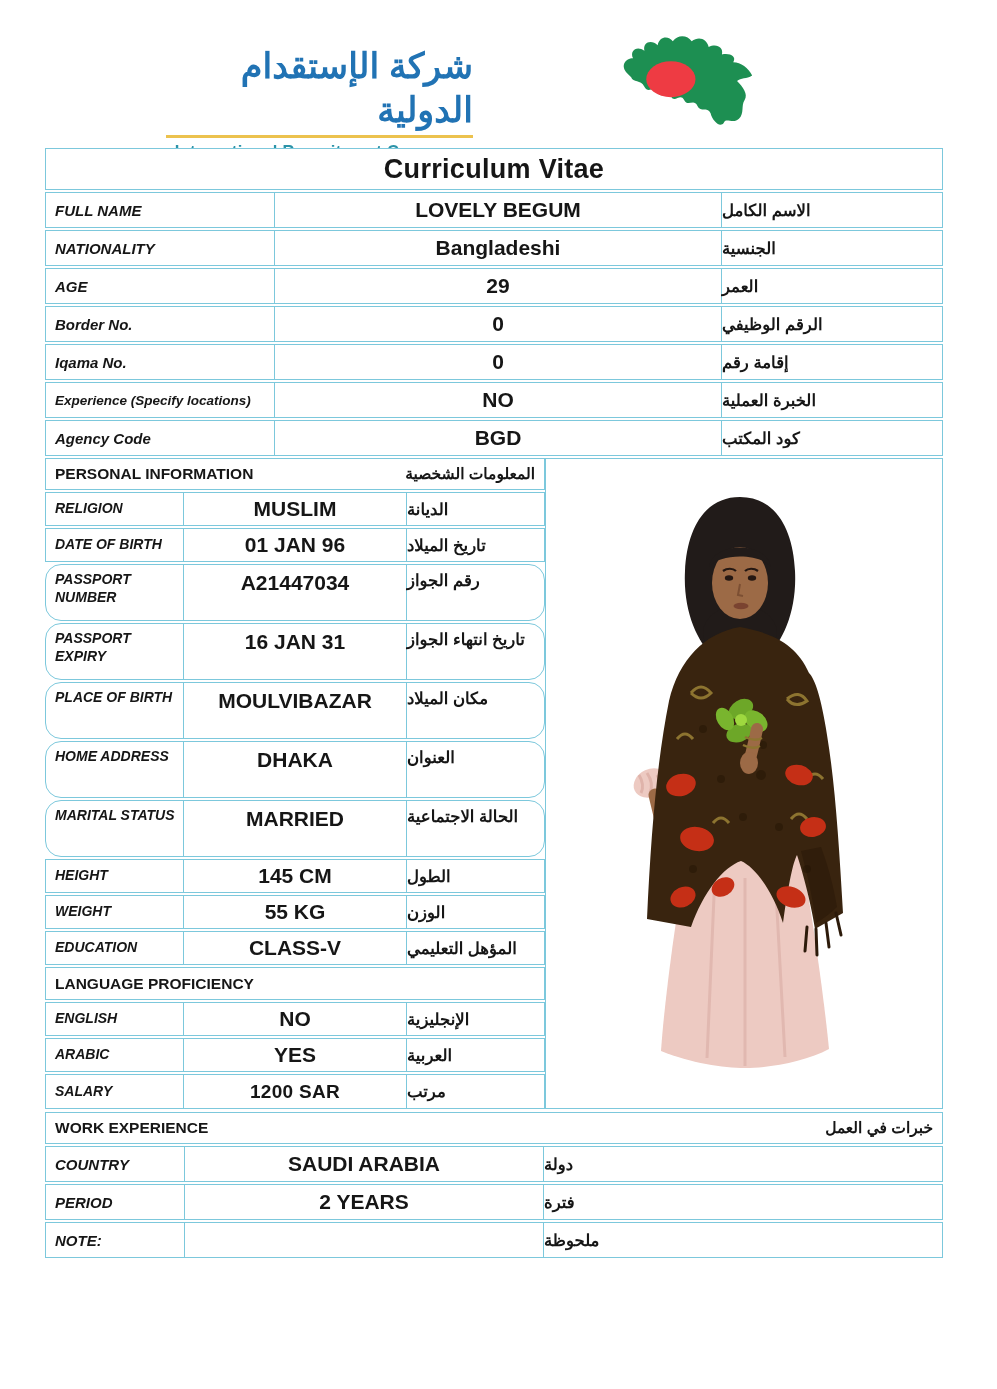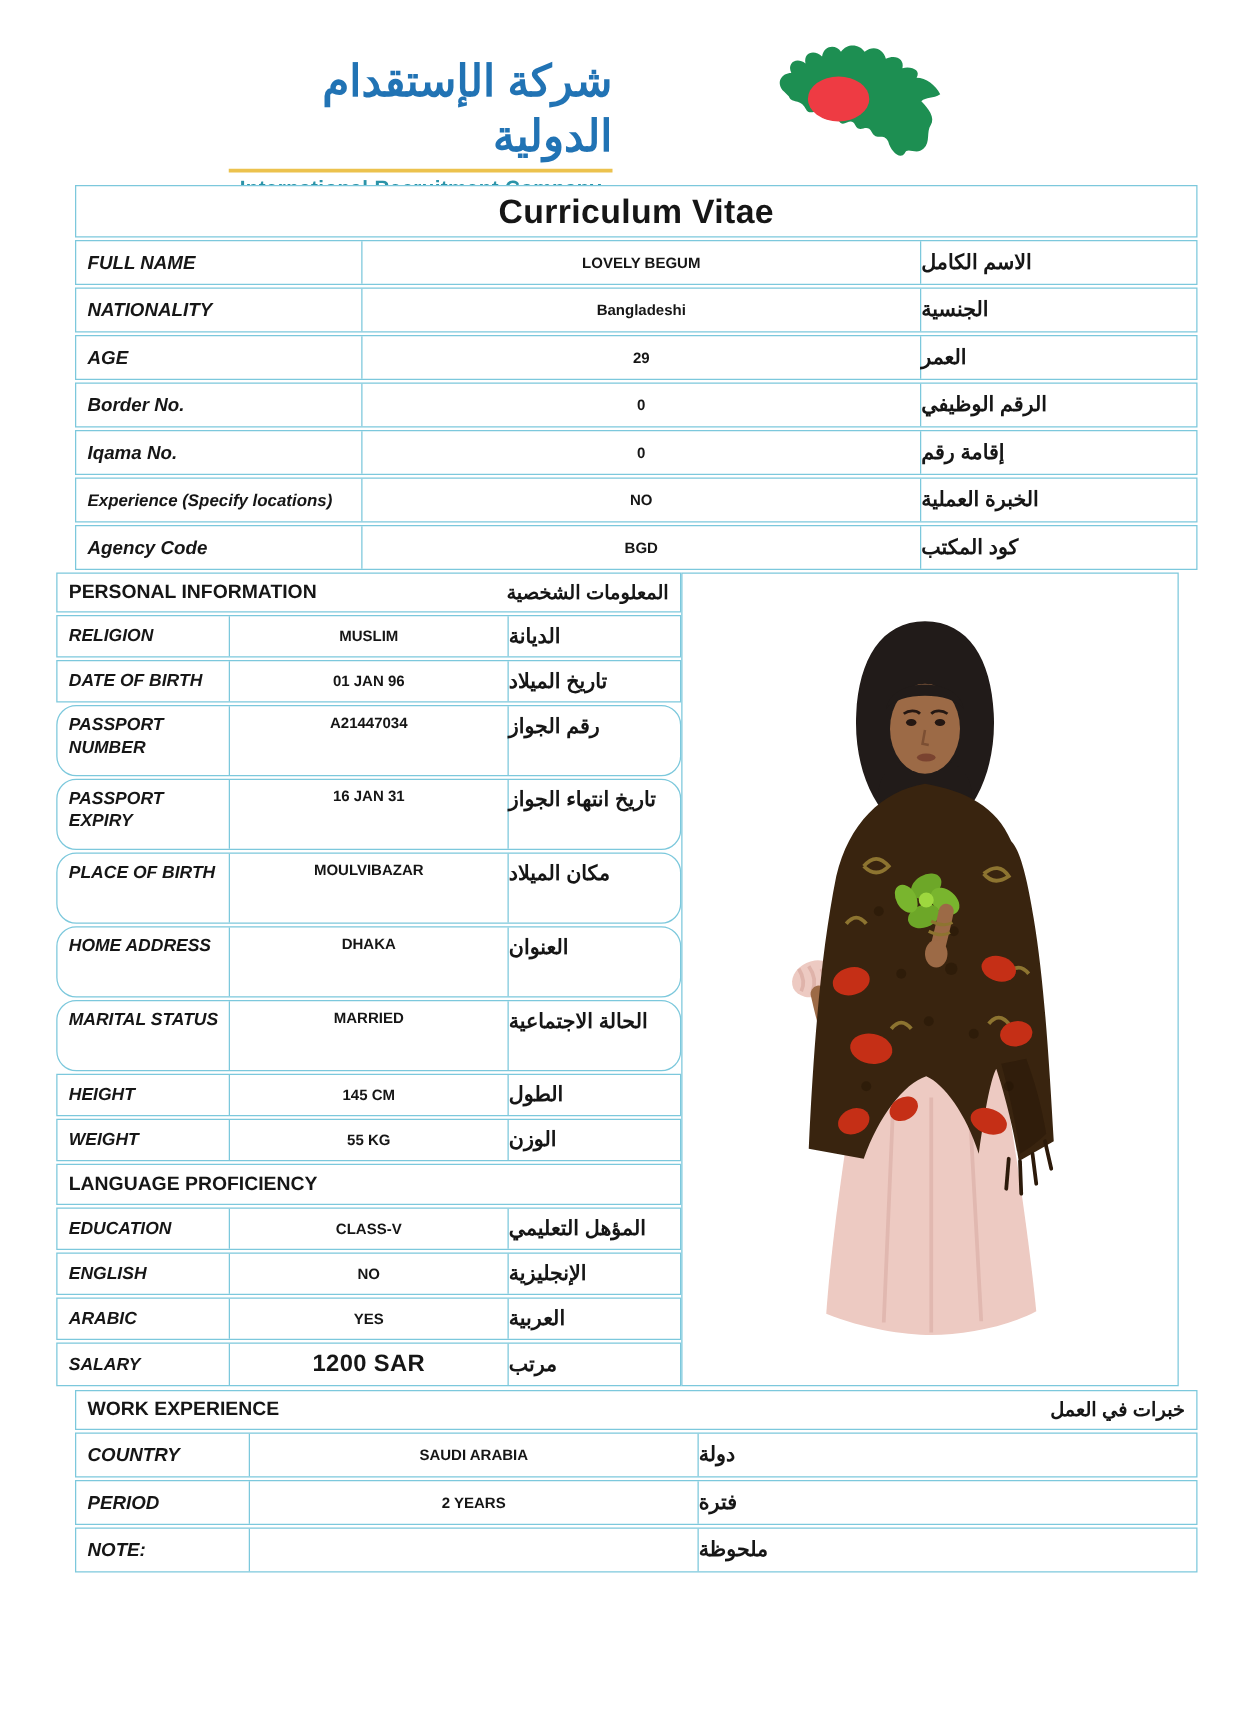--- a/index.html
+++ b/index.html
@@ -4,33 +4,33 @@
 <style>
   :root { --bc:#7cc8dc; --ink:#161616; }
   * { margin:0; padding:0; box-sizing:border-box; }
   body { background:#ffffff; }
   #page {
     position:relative; width:997px; height:1389px; background:#fff;
     font-family:"Liberation Sans", sans-serif; font-weight:bold; color:var(--ink);
     overflow:hidden;
   }
   
-  #brand { position:absolute; left:183px; top:44px; width:307px; text-align:right; }
+  #brand { position:absolute; left:166px; top:44px; width:307px; text-align:right; }
   #brand .ar-name { font-size:35px; color:#2173b4; line-height:1.25; letter-spacing:0.5px; }
   #brand .rule { height:3px; background:#ecc24e; margin:3px 0 4px 0; }
   #brand .en-name { font-size:16.5px; color:#2b93a8; letter-spacing:0.3px; text-align:center; }
   #logo-mark { position:absolute; left:487px; top:30px; }
   #bd-map { position:absolute; left:610px; top:30px; }
   
-  .tbl { position:absolute; left:60px; width:898px; }
+  .tbl { position:absolute; left:45px; width:898px; }
   .box { border:1px solid var(--bc); background:#fff; display:flex; margin-top:2px; }
   .tbl .box:first-child { margin-top:0; }
   .cell { display:flex; align-items:center; height:100%; }
   .lbl { justify-content:flex-start; padding-left:9px;font-style:italic; }
-  .val { justify-content:center; border-left:1px solid var(--bc); border-right:1px solid var(--bc); font-size:12px; }
+  .val { justify-content:center; border-left:1px solid var(--bc); border-right:1px solid var(--bc); font-size:21px; }
   .arb { flex:1 1 auto; justify-content:flex-end; padding-right:9px; font-size:16.5px; }
   .sechead { align-items:center; justify-content:space-between; padding:0 9px; font-size:15.5px; }
   
   #summary { top:148px; }
   #summary .title-row { height:42px; align-items:center; justify-content:center; font-size:27px; letter-spacing:0.3px; }
   #summary .row { height:36px; }
   #summary .lbl { width:228px; font-size:15px; white-space:nowrap; }
   #summary .row-exp .lbl { font-size:13.5px; }
   #summary .val { width:448px; }
   
@@ -159,27 +159,27 @@
       <div class="box h-std">
         <div class="cell lbl">HEIGHT</div>
         <div class="cell val">145 CM</div>
         <div class="cell arb rtl">الطول</div>
       </div>
       <div class="box h-std">
         <div class="cell lbl">WEIGHT</div>
         <div class="cell val">55 KG</div>
         <div class="cell arb rtl">الوزن</div>
       </div>
-      <div class="box sechead h-head" style="height:33px">
-        <span>LANGUAGE PROFICIENCY</span>
-      </div>
       <div class="box h-std">
         <div class="cell lbl">EDUCATION</div>
         <div class="cell val">CLASS-V</div>
         <div class="cell arb rtl">المؤهل التعليمي</div>
+      </div>
+      <div class="box sechead h-head" style="height:33px">
+        <span>LANGUAGE PROFICIENCY</span>
       </div>
       <div class="box h-std">
         <div class="cell lbl">ENGLISH</div>
         <div class="cell val">NO</div>
         <div class="cell arb rtl">الإنجليزية</div>
       </div>
       <div class="box h-std">
         <div class="cell lbl">ARABIC</div>
         <div class="cell val">YES</div>
         <div class="cell arb rtl">العربية</div>

